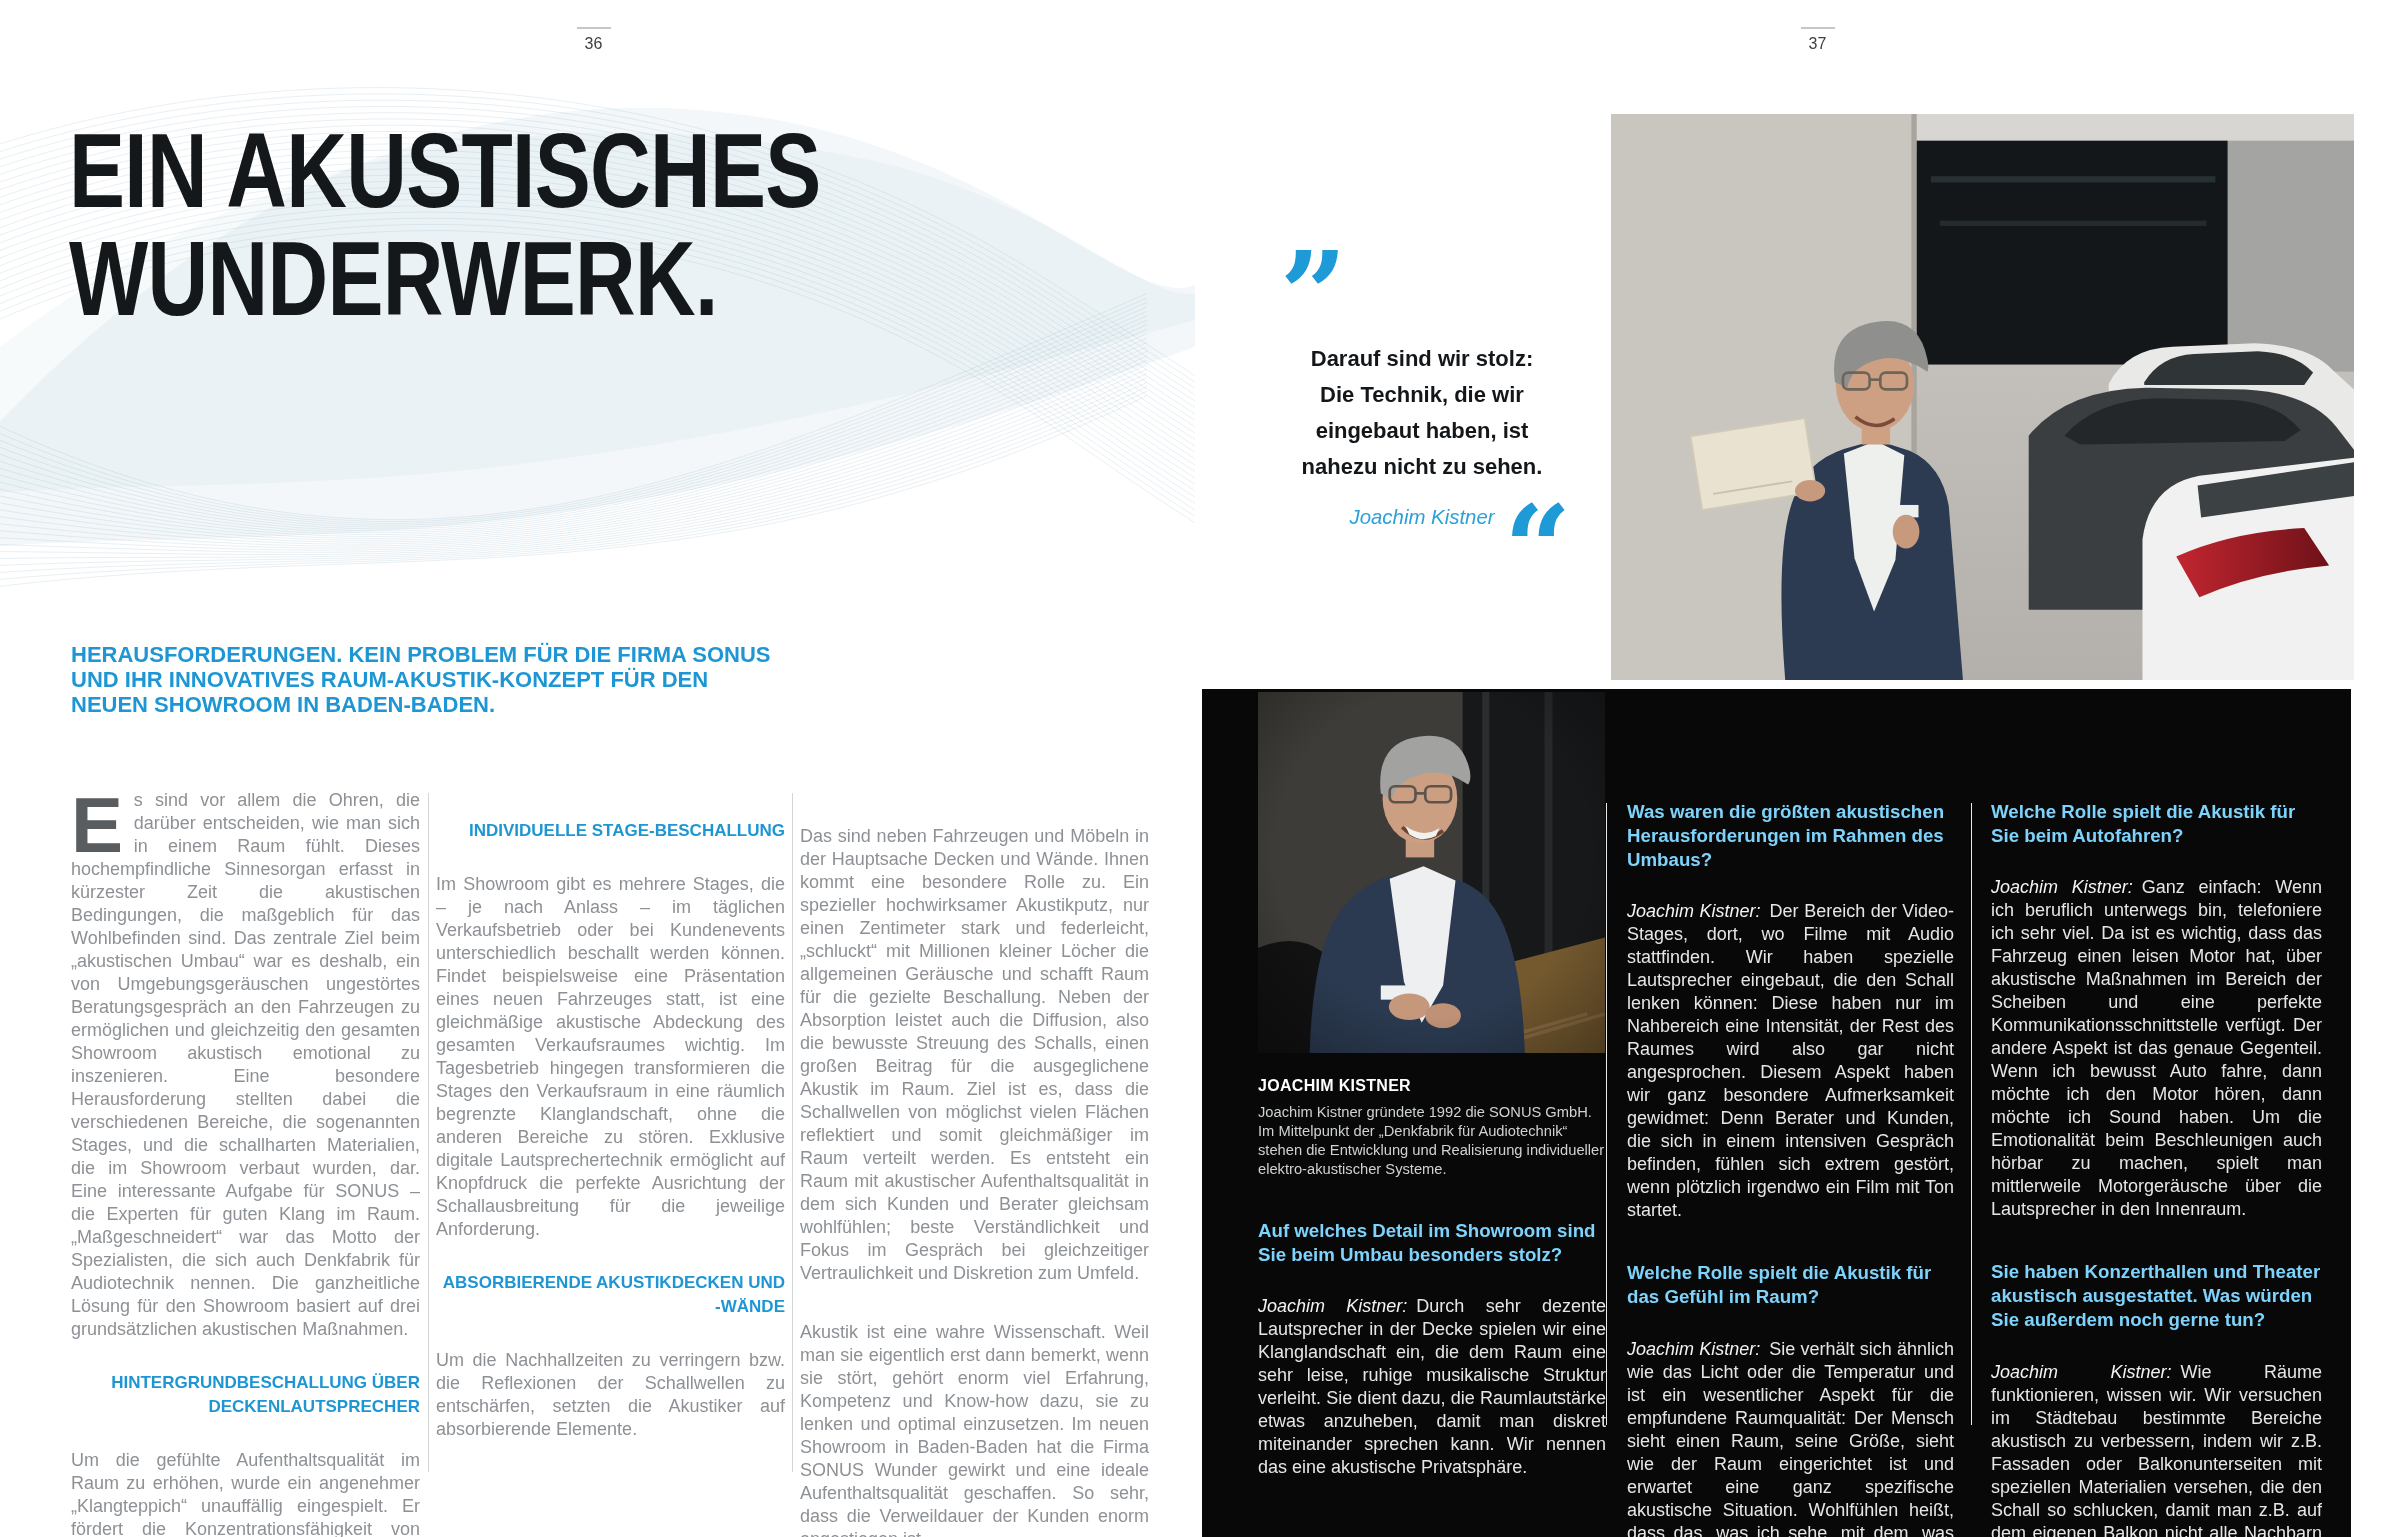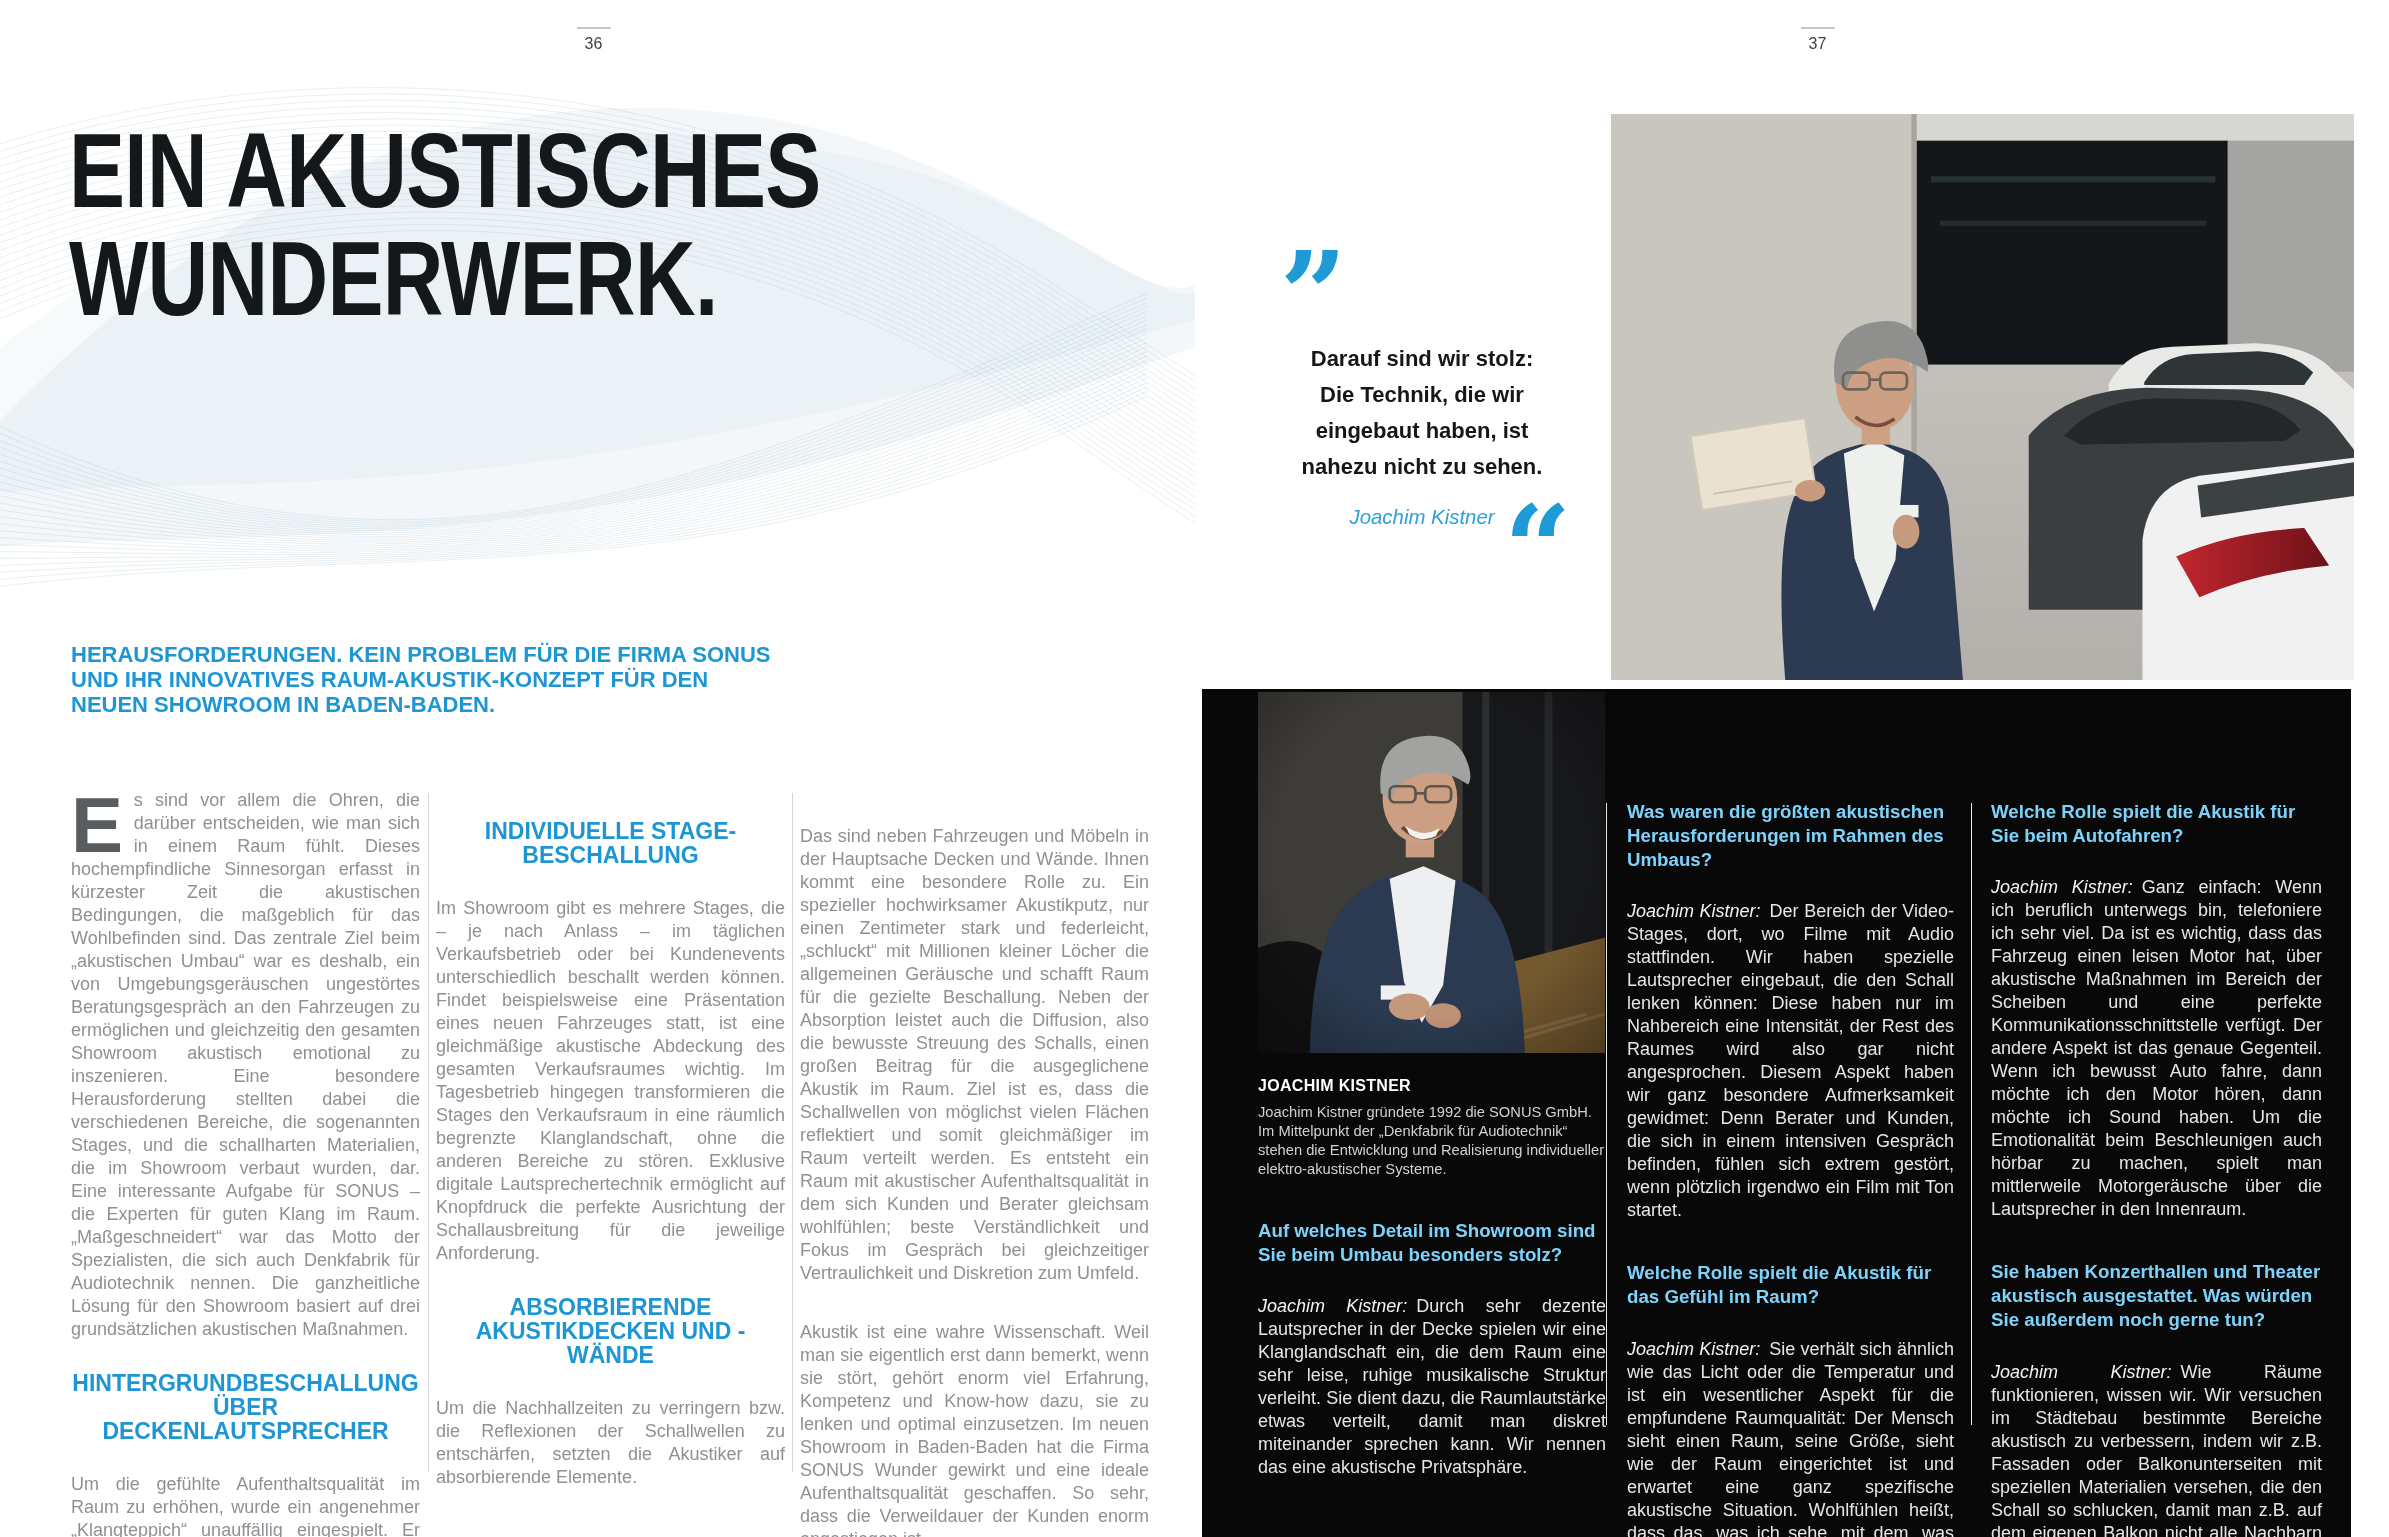--- a/index.html
+++ b/index.html
@@ -18,22 +18,22 @@
   .title{position:absolute;left:69px;top:117px;color:#15181a;
          font-weight:700;font-size:105px;line-height:1.03;letter-spacing:-0.9px;
          transform:scaleX(.80);transform-origin:0 0;white-space:nowrap;}
   .intro{position:absolute;left:71px;top:642px;color:#1e96d3;font-weight:700;
          font-size:22px;line-height:25px;}
   .intro div{white-space:nowrap;}
 
   .col{position:absolute;top:789px;width:349px;color:#8d9195;font-size:18px;
        line-height:23px;text-align:justify;}
   .col p{margin:0 0 23px 0;}
-  .col h3{color:#1e96d3;font-size:23px;line-height:24px;font-weight:700;
-          margin:30px 0 30px 0;text-align:center;}
+  .col h3{color:#1e96d3;font-size:17px;line-height:24px;font-weight:700;
+          margin:30px 0 30px 0;text-align:right;}
   .vrule{position:absolute;top:793px;width:0.9px;height:679px;background:#d3d6d7;}
   .dropcap{float:left;font-weight:700;font-size:78px;line-height:62px;
            color:#595d60;margin:5.3px 10.7px 0 0;}
 
   
   .quote{position:absolute;left:1269px;top:263px;width:306px;text-align:center;}
   .qmark{color:#1e9ad6;font-size:117px;line-height:64px;font-weight:700;
          font-family:"DejaVu Serif","Liberation Serif",serif;}
   .qmark.open{text-align:left;padding-left:10.7px;}
   .qmark.close{text-align:right;padding-right:3.6px;margin-top:-14.2px;}
@@ -258,21 +258,21 @@
       <rect width="390" height="406" fill="url(#vigB)"></rect>
     </svg>
 
     <div class="caption">
       <div class="cap-title">JOACHIM KISTNER</div>
       <div class="cap-text">Joachim Kistner gründete 1992 die SONUS GmbH. Im Mittelpunkt der „Denkfabrik für Audiotechnik“ stehen die Entwicklung und Realisierung individueller elektro-akustischer Systeme.</div>
     </div>
 
     <div class="pcol" style="left:56px;top:530px;width:348px;">
       <p class="q">Auf welches Detail im Showroom sind Sie beim Umbau besonders stolz?</p>
-      <p class="a"><span class="spk">Joachim Kistner:</span><span>Durch sehr dezente Lautsprecher in der Decke spielen wir eine Klanglandschaft ein, die dem Raum eine sehr leise, ruhige musikalische Struktur verleiht. Sie dient dazu, die Raumlautstärke etwas verteilt, damit man diskret miteinander sprechen kann. Wir nennen das eine akustische Privatsphäre.</span></p>
+      <p class="a"><span class="spk">Joachim Kistner:</span><span>Durch sehr dezente Lautsprecher in der Decke spielen wir eine Klanglandschaft ein, die dem Raum eine sehr leise, ruhige musikalische Struktur verleiht. Sie dient dazu, die Raumlautstärke etwas anzuheben, damit man diskret miteinander sprechen kann. Wir nennen das eine akustische Privatsphäre.</span></p>
     </div>
 
     <div class="pdiv" style="left:404px;"></div>
 
     <div class="pcol" style="left:425px;top:111px;width:327px;">
       <p class="q">Was waren die größten akustischen Herausforderungen im Rahmen des Umbaus?</p>
       <p class="a"><span class="spk">Joachim Kistner:</span><span>Der Bereich der Video-Stages, dort, wo Filme mit Audio stattfinden. Wir haben spezielle Lautsprecher eingebaut, die den Schall lenken können: Diese haben nur im Nahbereich eine Intensität, der Rest des Raumes wird also gar nicht angesprochen. Diesem Aspekt haben wir ganz besondere Aufmerksamkeit gewidmet: Denn Berater und Kunden, die sich in einem intensiven Gespräch befinden, fühlen sich extrem gestört, wenn plötzlich irgendwo ein Film mit Ton startet.</span></p>
       <p class="q">Welche Rolle spielt die Akustik für das Gefühl im Raum?</p>
       <p class="a"><span class="spk">Joachim Kistner:</span><span>Sie verhält sich ähnlich wie das Licht oder die Temperatur und ist ein wesentlicher Aspekt für die empfundene Raumqualität: Der Mensch sieht einen Raum, seine Größe, sieht wie der Raum eingerichtet ist und erwartet eine ganz spezifische akustische Situation. Wohlfühlen heißt, dass das, was ich sehe, mit dem, was ich höre, kongruent ist, also meinen Erwartungen entspricht.</span></p>
     </div>

